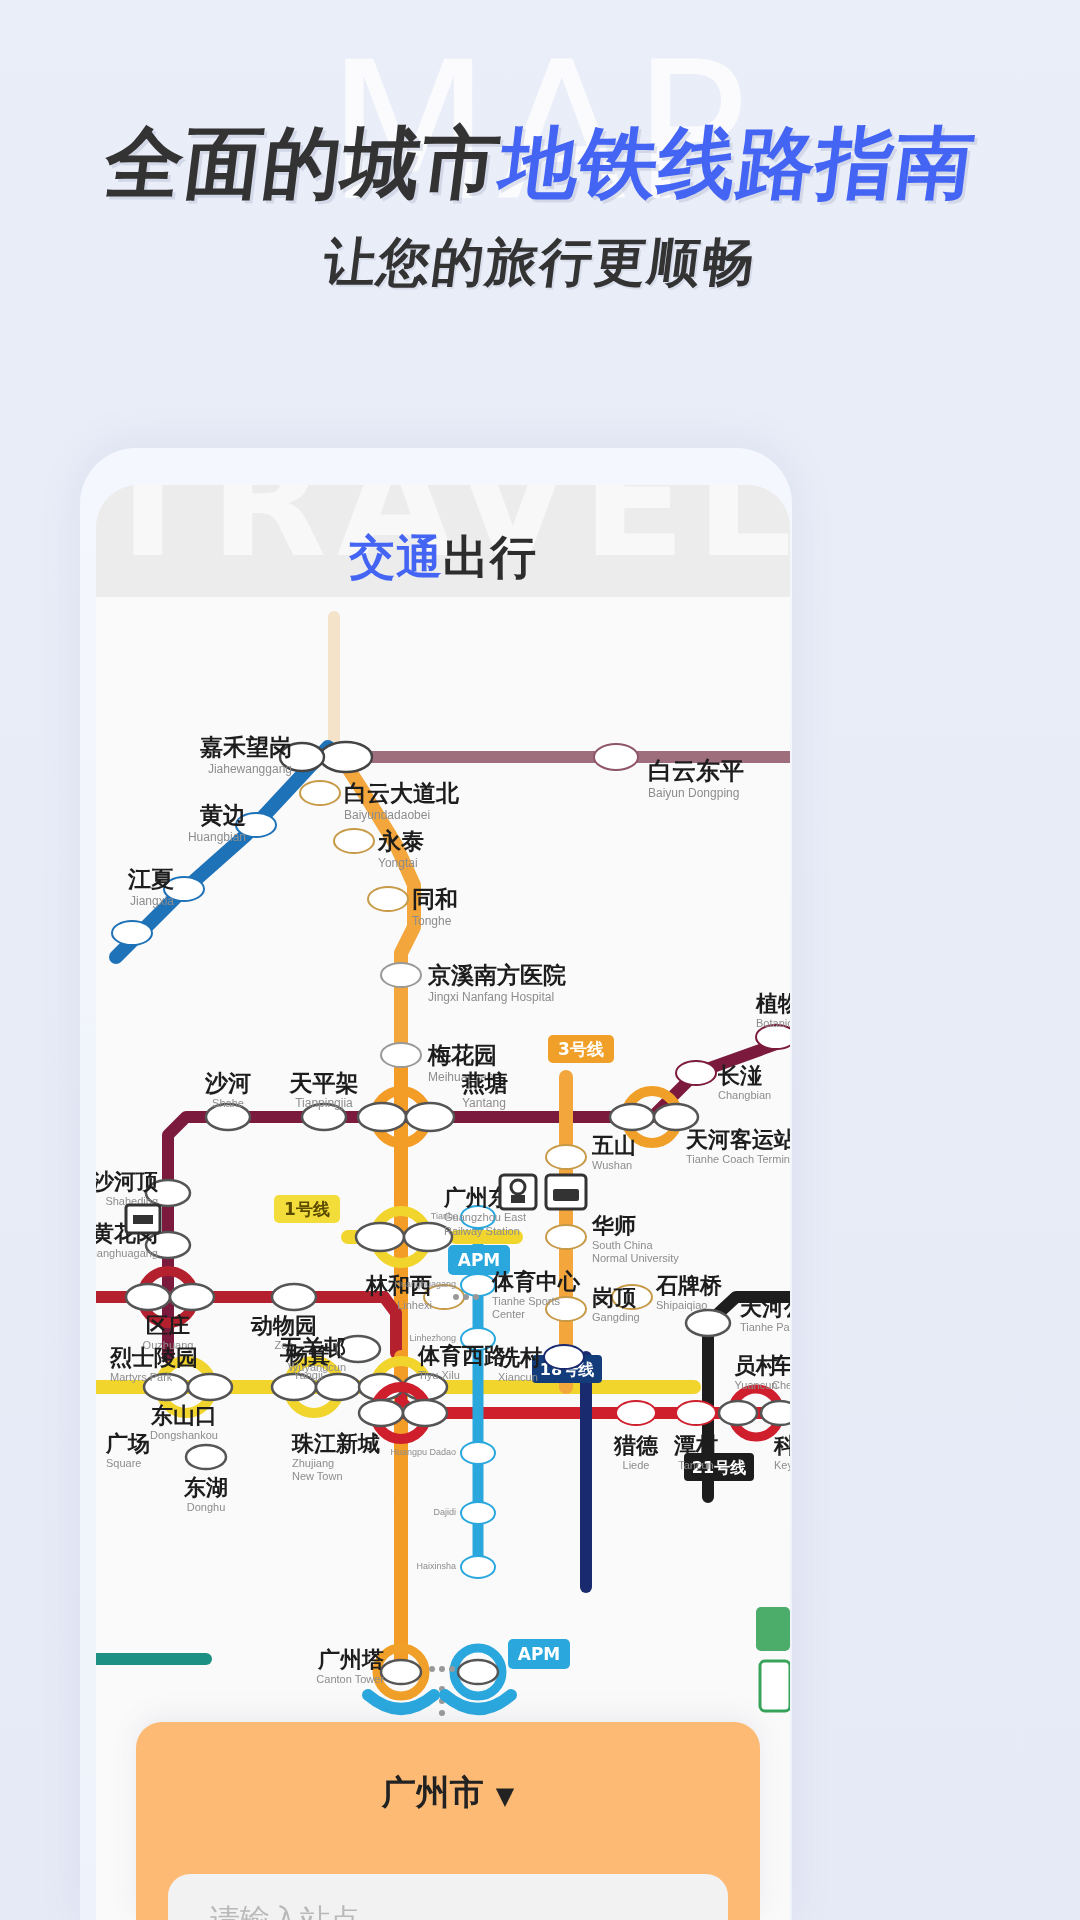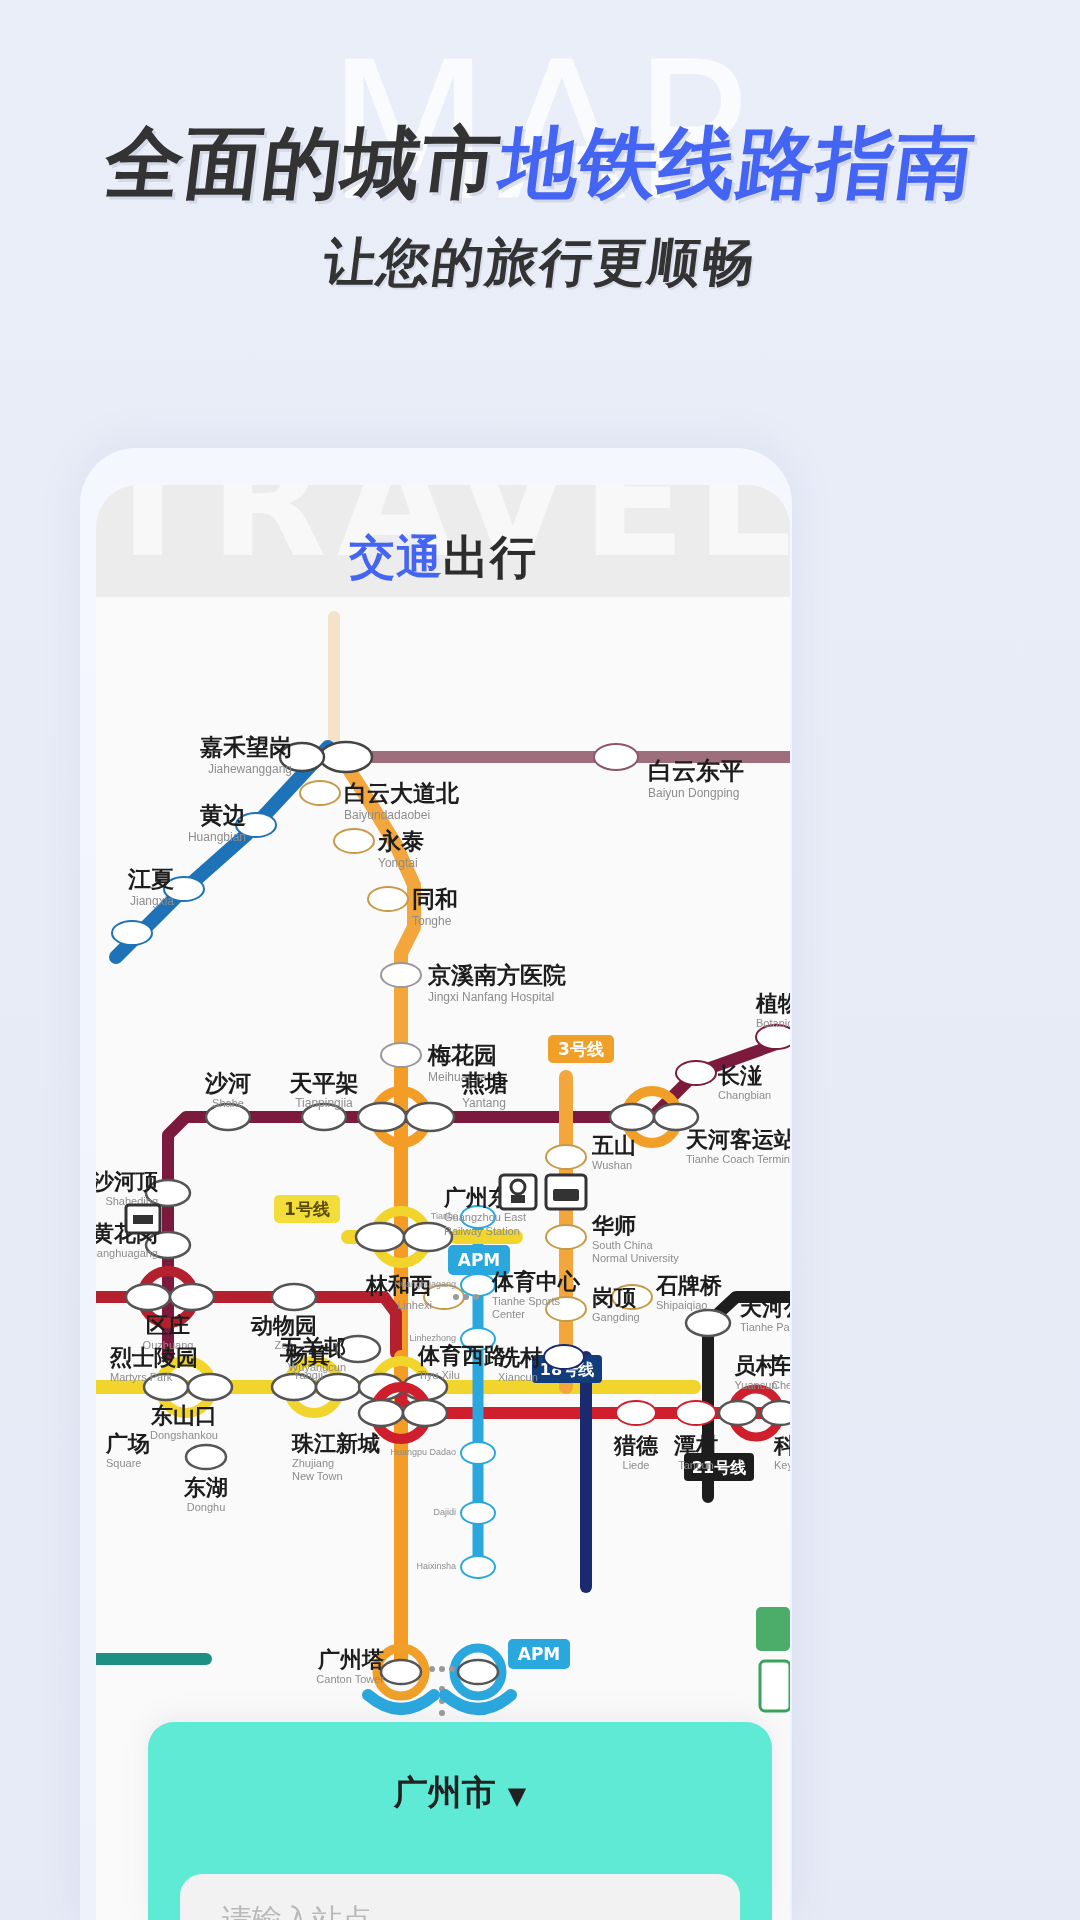--- a/index.html
+++ b/index.html
@@ -75,23 +75,23 @@
 
   .map-area {
     position:absolute; left:0; top:112px; right:0; bottom:0;
     background:#fbfafa;
     overflow:hidden;
   }
   .map-area svg { display:block; }
 
   
   .bottom-sheet {
-    position:absolute; left:148px; top:1722px;
+    position:absolute; left:136px; top:1722px;
     width:624px; height:198px;
-    background:#5eead4;
+    background:#fdba74;
     border-radius:26px 26px 0 0;
     box-shadow:0 -6px 26px rgba(90,110,160,.10);
     overflow:hidden;
   }
   .sheet-city {
     position:absolute; left:0; top:48px; width:100%;
     text-align:center;
     font-size:34px; font-weight:bold; color:#222;
     font-family:"DejaVu Sans","Liberation Sans",sans-serif;
     white-space:nowrap;

